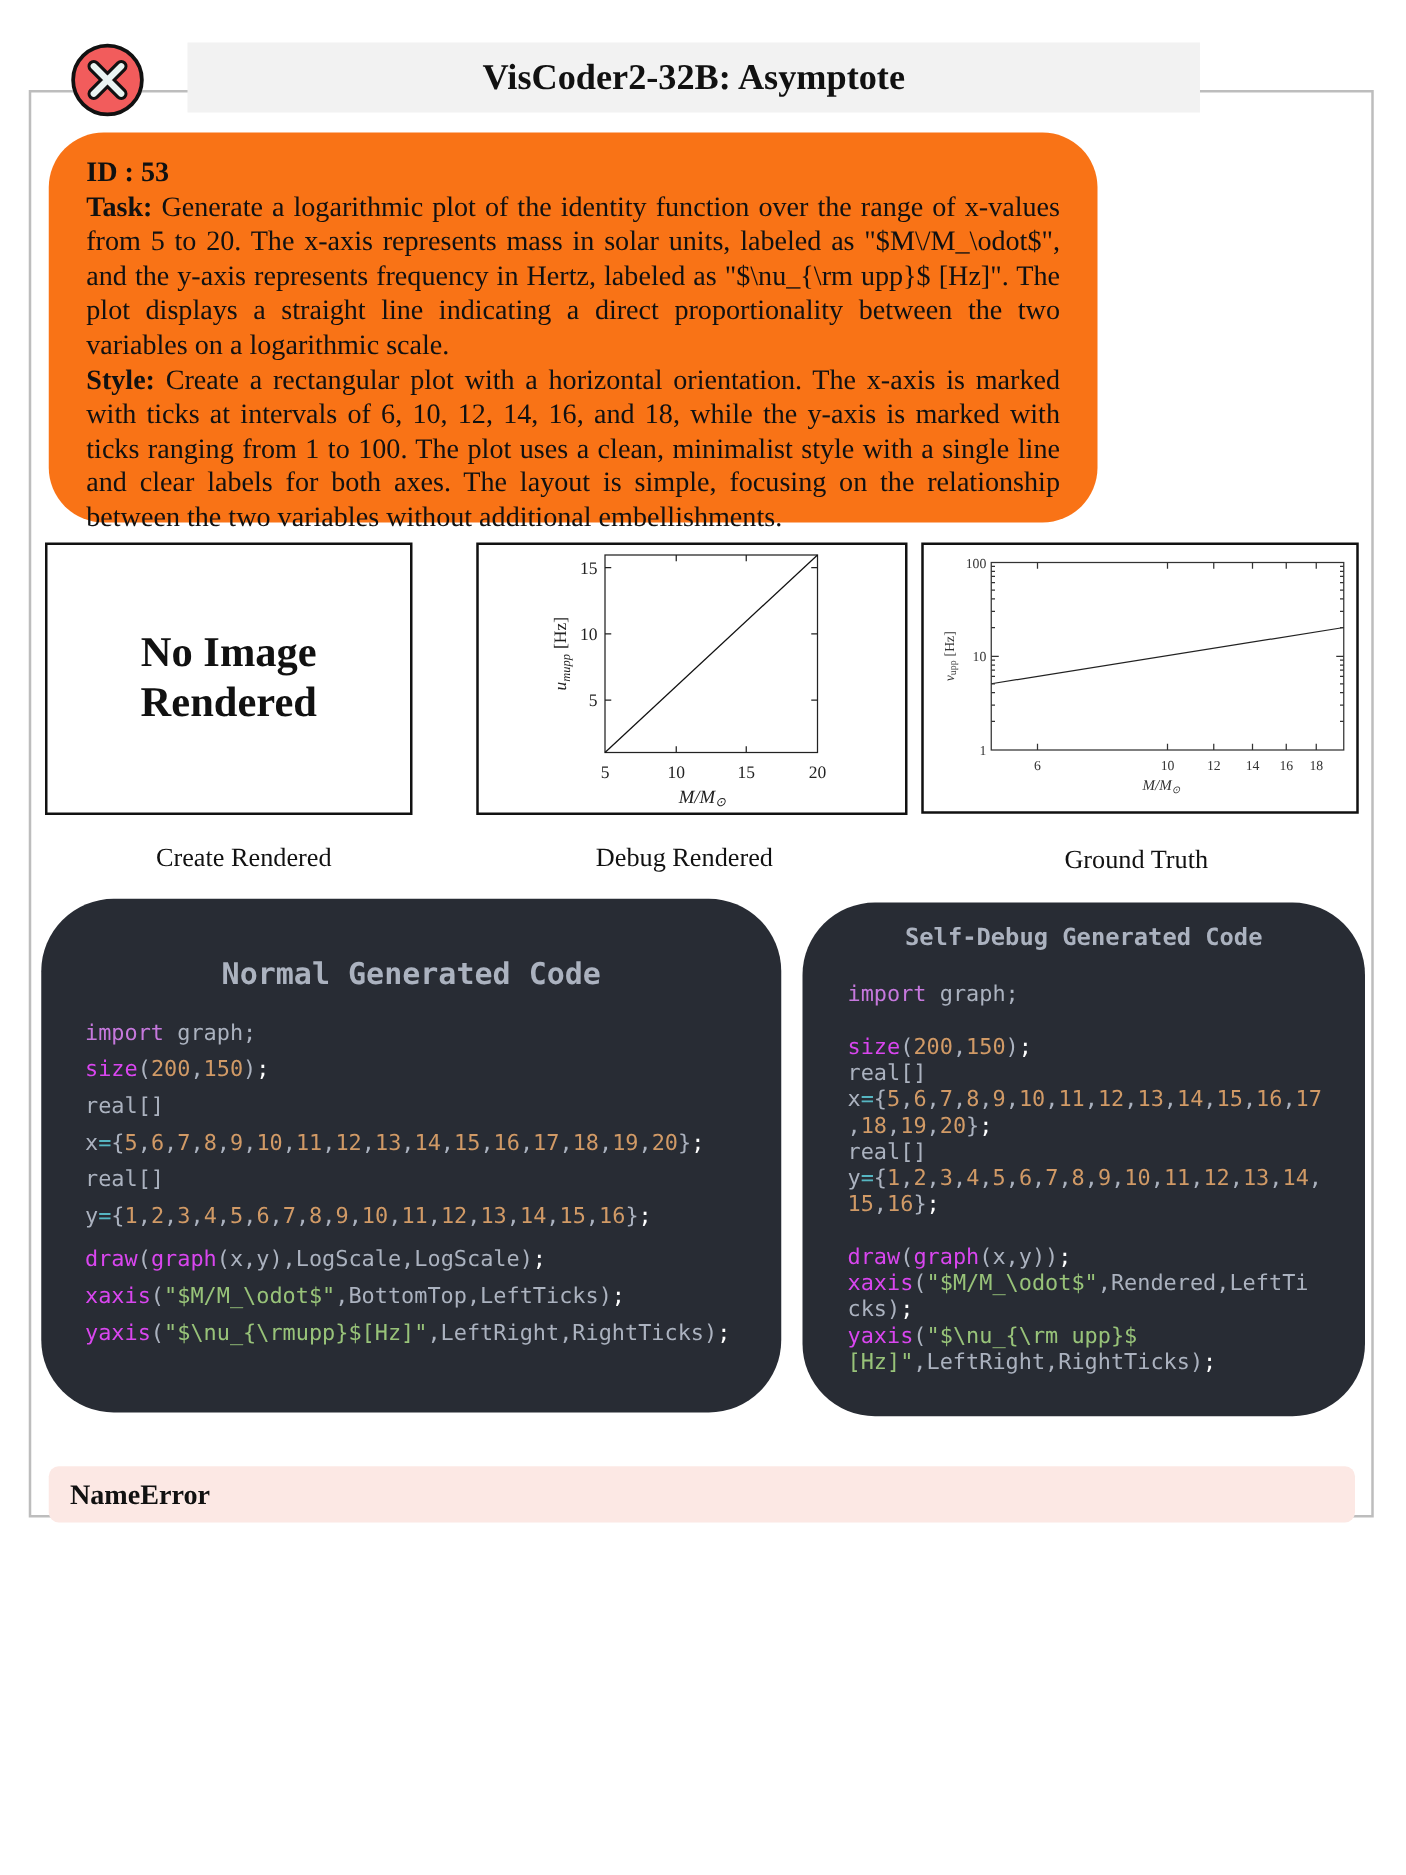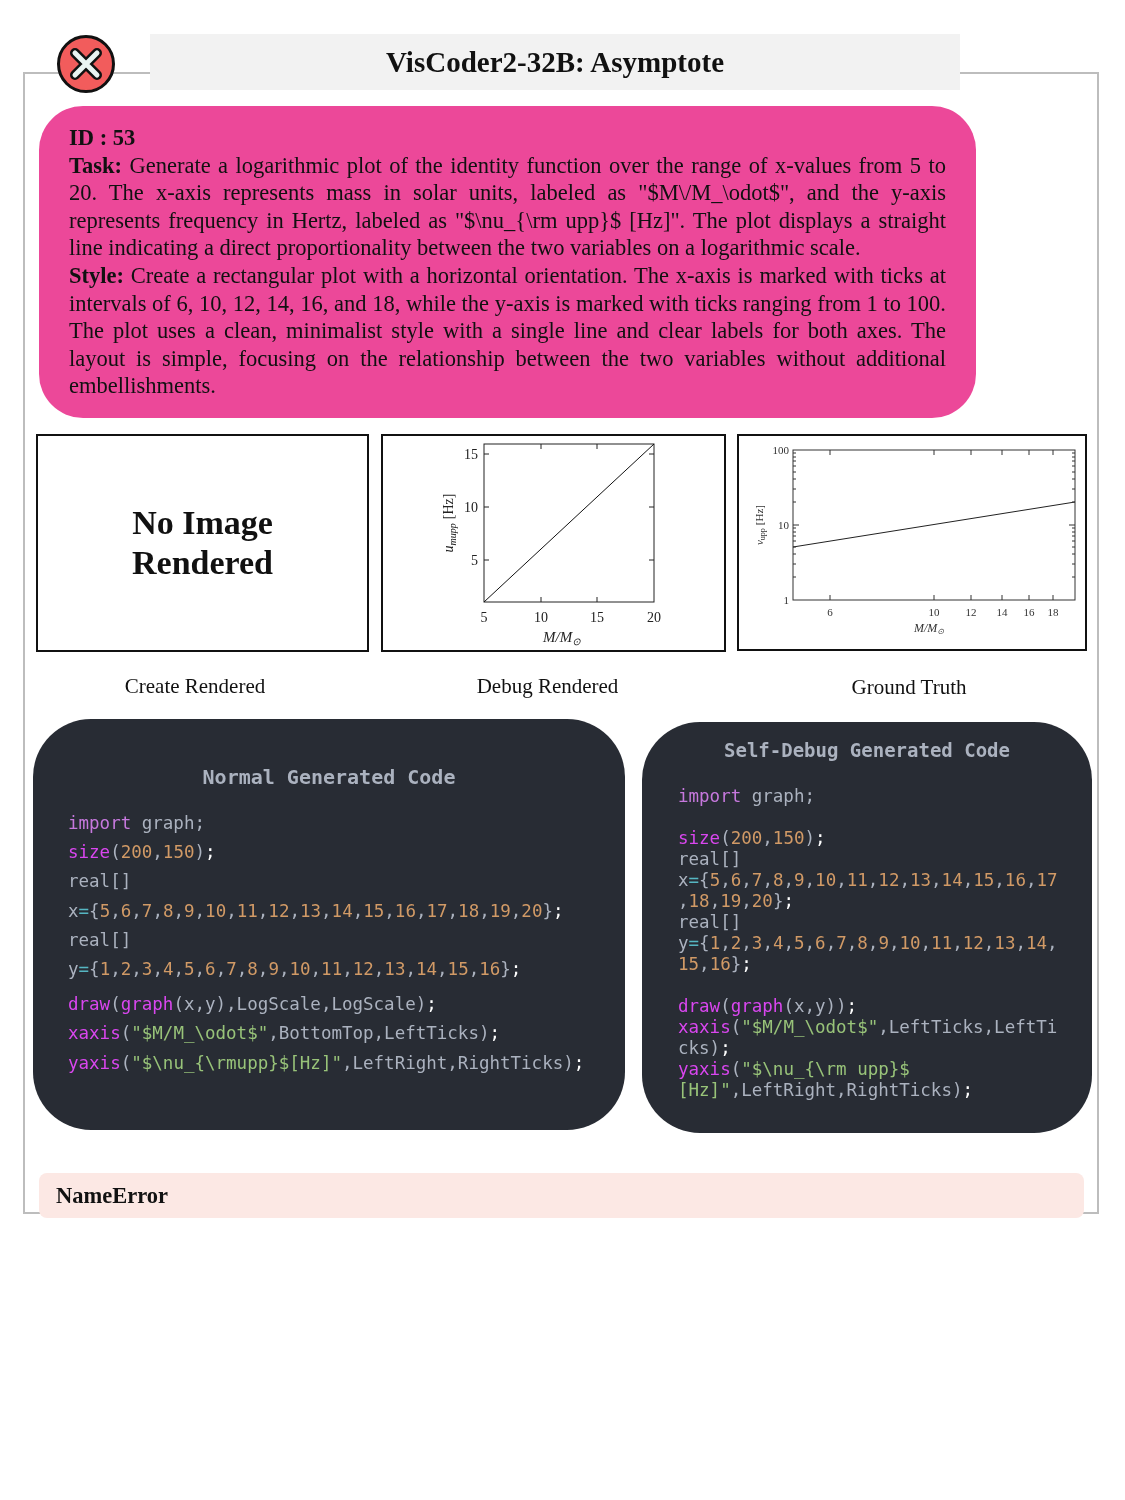--- a/index.html
+++ b/index.html
@@ -1,20 +1,20 @@
 <!DOCTYPE html>
 <html><head>
 <meta charset="utf-8">
 <style>
   html, body { margin:0; padding:0; background:#ffffff; }
   body { width:1125px; height:1500px; position:relative; overflow:hidden; font-family:"DejaVu Serif", serif; color:#111; }
   .frame { position:absolute; left:23px; top:72px; width:1076px; height:1142px; border:2px solid #bdbdbd; box-sizing:border-box; }
   .title-bar { position:absolute; left:150px; top:34px; width:810px; height:56px; background:#f2f2f2; display:flex; align-items:center; justify-content:center; font-family:"Liberation Serif", serif; font-weight:bold; font-size:29px; color:#111; }
   .fail-icon { position:absolute; left:56px; top:34px; width:60px; height:60px; }
-  .task-box { position:absolute; left:39px; top:106px; width:937px; height:312px; background:#ec4899; border-radius:44px; box-sizing:border-box; padding:18px 30px 0 30px; font-family:"Liberation Serif", serif; font-size:22.5px; line-height:27.6px; text-align:justify; color:#111; }
+  .task-box { position:absolute; left:39px; top:106px; width:839px; height:312px; background:#f97316; border-radius:44px; box-sizing:border-box; padding:18px 30px 0 30px; font-family:"Liberation Serif", serif; font-size:22.5px; line-height:27.6px; text-align:justify; color:#111; }
   .task-box b { font-weight:bold; }
   .task-box p { margin:0; }
   .img-box { position:absolute; border:2px solid #111; box-sizing:border-box; background:#fff; }
   .no-image { display:flex; align-items:center; justify-content:center; text-align:center; font-family:"Liberation Serif", serif; font-weight:bold; font-size:34px; line-height:40px; }
   .caption { position:absolute; font-family:"Liberation Serif", serif; font-size:21px; text-align:center; color:#111; }
   .code-panel { position:absolute; background:#282c34; border-radius:58px; box-sizing:border-box; font-family:"DejaVu Sans Mono", monospace; color:#abb2bf; }
   .code-title { text-align:center; font-weight:bold; color:#abb2bf; }
   .code { white-space:pre; }
   .kw { color:#c678dd; } .fn { color:#d946ef; } .num { color:#d19a66; } .str { color:#98c379; } .op { color:#56b6c2; } .pl { color:#abb2bf; } .pn { color:#ffffff; }
   .error-bar { position:absolute; left:39px; top:1145px; width:1045px; height:45px; background:#fce8e4; border-radius:8px; box-sizing:border-box; padding-left:17px; display:flex; align-items:center; font-family:"Liberation Serif", serif; font-size:22.5px; color:#111;margin-top:28px; }
@@ -33,21 +33,21 @@
 </svg>
 
 <div class="title-bar">VisCoder2-32B: Asymptote</div>
 
 <div class="task-box">
   <p><b>ID : 53</b></p>
   <p><b>Task:</b><span> Generate a logarithmic plot of the identity function over the range of x-values from 5 to 20. The x-axis represents mass in solar units, labeled as "$M\/M_\odot$", and the y-axis represents frequency in Hertz, labeled as "$\nu_{\rm upp}$ [Hz]". The plot displays a straight line indicating a direct proportionality between the two variables on a logarithmic scale.</span></p>
   <p><b>Style:</b><span> Create a rectangular plot with a horizontal orientation. The x-axis is marked with ticks at intervals of 6, 10, 12, 14, 16, and 18, while the y-axis is marked with ticks ranging from 1 to 100. The plot uses a clean, minimalist style with a single line and clear labels for both axes. The layout is simple, focusing on the relationship between the two variables without additional embellishments.</span></p>
 </div>
 
-<div class="img-box no-image" style="left:36px; top:434px; width:333px; height:218px;">
+<div class="img-box no-image" style="left:36px; top:434px; width:294px; height:218px;">
   <span style="width:170px;">No Image Rendered</span>
 </div>
 <div class="caption" style="left:36px; top:674px; width:318px;">Create Rendered</div>
 
 <div class="img-box" style="left:381px; top:434px; width:345px; height:218px;">
   <svg width="341" height="214" viewBox="0 0 341 214">
     <rect x="101" y="8" width="170" height="158" fill="none" stroke="#222" stroke-width="1"></rect>
 
     <line x1="101" y1="166" x2="271" y2="8" stroke="#111" stroke-width="1"></line>
 
@@ -154,21 +154,21 @@
     </g>
     <text x="175" y="196" font-size="12" font-style="italic" fill="#333"><tspan>M/M</tspan><tspan font-size="8" dy="2">⊙</tspan></text>
     <g transform="translate(24,89) rotate(-90)">
       <text x="0" y="0" font-size="11" fill="#333" text-anchor="middle"><tspan font-style="italic">ν</tspan><tspan font-size="8" dy="2">upp</tspan><tspan dy="-2" dx="3">[Hz]</tspan></text>
     </g>
   </svg>
 </div>
 <div class="caption" style="left:737px; top:675px; width:344px;">Ground Truth</div>
 
 <div class="code-panel" style="left:33px; top:719px; width:592px; height:411px; padding:46px 0 0 35px; font-size:17.5px;">
-  <div class="code-title" style="font-size:20px; margin-left:-35px; margin-bottom:20px;">Normal Generated Code</div>
+  <div class="code-title" style="font-size:24px; margin-left:-35px; margin-bottom:20px;">Normal Generated Code</div>
   <div class="code" style="line-height:29.2px;"><span class="kw">import</span> <span class="pl">graph;</span>
 <span class="fn">size</span><span class="pl">(</span><span class="num">200</span><span class="pl">,</span><span class="num">150</span><span class="pl">)</span><span class="pn">;</span>
 <span class="pl">real[]</span>
 <span class="pl">x</span><span class="op">=</span><span class="pl">{</span><span class="num">5</span>,<span class="num">6</span>,<span class="num">7</span>,<span class="num">8</span>,<span class="num">9</span>,<span class="num">10</span>,<span class="num">11</span>,<span class="num">12</span>,<span class="num">13</span>,<span class="num">14</span>,<span class="num">15</span>,<span class="num">16</span>,<span class="num">17</span>,<span class="num">18</span>,<span class="num">19</span>,<span class="num">20</span><span class="pl">}</span><span class="pn">;</span>
 <span class="pl">real[]</span>
 <span class="pl">y</span><span class="op">=</span><span class="pl">{</span><span class="num">1</span>,<span class="num">2</span>,<span class="num">3</span>,<span class="num">4</span>,<span class="num">5</span>,<span class="num">6</span>,<span class="num">7</span>,<span class="num">8</span>,<span class="num">9</span>,<span class="num">10</span>,<span class="num">11</span>,<span class="num">12</span>,<span class="num">13</span>,<span class="num">14</span>,<span class="num">15</span>,<span class="num">16</span><span class="pl">}</span><span class="pn">;</span>
 </div>
   <div class="code" style="line-height:29.2px; margin-top:6px;"><span class="fn">draw</span><span class="pl">(</span><span class="fn">graph</span><span class="pl">(x,y),LogScale,LogScale)</span><span class="pn">;</span>
 <span class="fn">xaxis</span><span class="pl">(</span><span class="str">"$M/M_\odot$"</span><span class="pl">,BottomTop,LeftTicks)</span><span class="pn">;</span>
 <span class="fn">yaxis</span><span class="pl">(</span><span class="str">"$\nu_{\rmupp}$[Hz]"</span><span class="pl">,LeftRight,RightTicks)</span><span class="pn">;</span></div>
@@ -180,21 +180,21 @@
 
 <span class="fn">size</span><span class="pl">(</span><span class="num">200</span><span class="pl">,</span><span class="num">150</span><span class="pl">)</span><span class="pn">;</span>
 <span class="pl">real[]</span>
 <span class="pl">x</span><span class="op">=</span><span class="pl">{</span><span class="num">5</span>,<span class="num">6</span>,<span class="num">7</span>,<span class="num">8</span>,<span class="num">9</span>,<span class="num">10</span>,<span class="num">11</span>,<span class="num">12</span>,<span class="num">13</span>,<span class="num">14</span>,<span class="num">15</span>,<span class="num">16</span>,<span class="num">17</span>
 ,<span class="num">18</span>,<span class="num">19</span>,<span class="num">20</span><span class="pl">}</span><span class="pn">;</span>
 <span class="pl">real[]</span>
 <span class="pl">y</span><span class="op">=</span><span class="pl">{</span><span class="num">1</span>,<span class="num">2</span>,<span class="num">3</span>,<span class="num">4</span>,<span class="num">5</span>,<span class="num">6</span>,<span class="num">7</span>,<span class="num">8</span>,<span class="num">9</span>,<span class="num">10</span>,<span class="num">11</span>,<span class="num">12</span>,<span class="num">13</span>,<span class="num">14</span>,
 <span class="num">15</span>,<span class="num">16</span><span class="pl">}</span><span class="pn">;</span>
 
 <span class="fn">draw</span><span class="pl">(</span><span class="fn">graph</span><span class="pl">(x,y))</span><span class="pn">;</span>
-<span class="fn">xaxis</span><span class="pl">(</span><span class="str">"$M/M_\odot$"</span><span class="pl">,LeftTicks,LeftTi</span>
+<span class="fn">xaxis</span><span class="pl">(</span><span class="str">"$M/M_\odot$"</span><span class="pl">,Rendered,LeftTi</span>
 <span class="pl">cks)</span><span class="pn">;</span>
 <span class="fn">yaxis</span><span class="pl">(</span><span class="str">"$\nu_{\rm upp}$</span>
 <span class="str">[Hz]"</span><span class="pl">,LeftRight,RightTicks)</span><span class="pn">;</span></div>
 </div>
 
 <div class="error-bar">
   <b>NameError</b>
 </div>
 
 </body></html>

